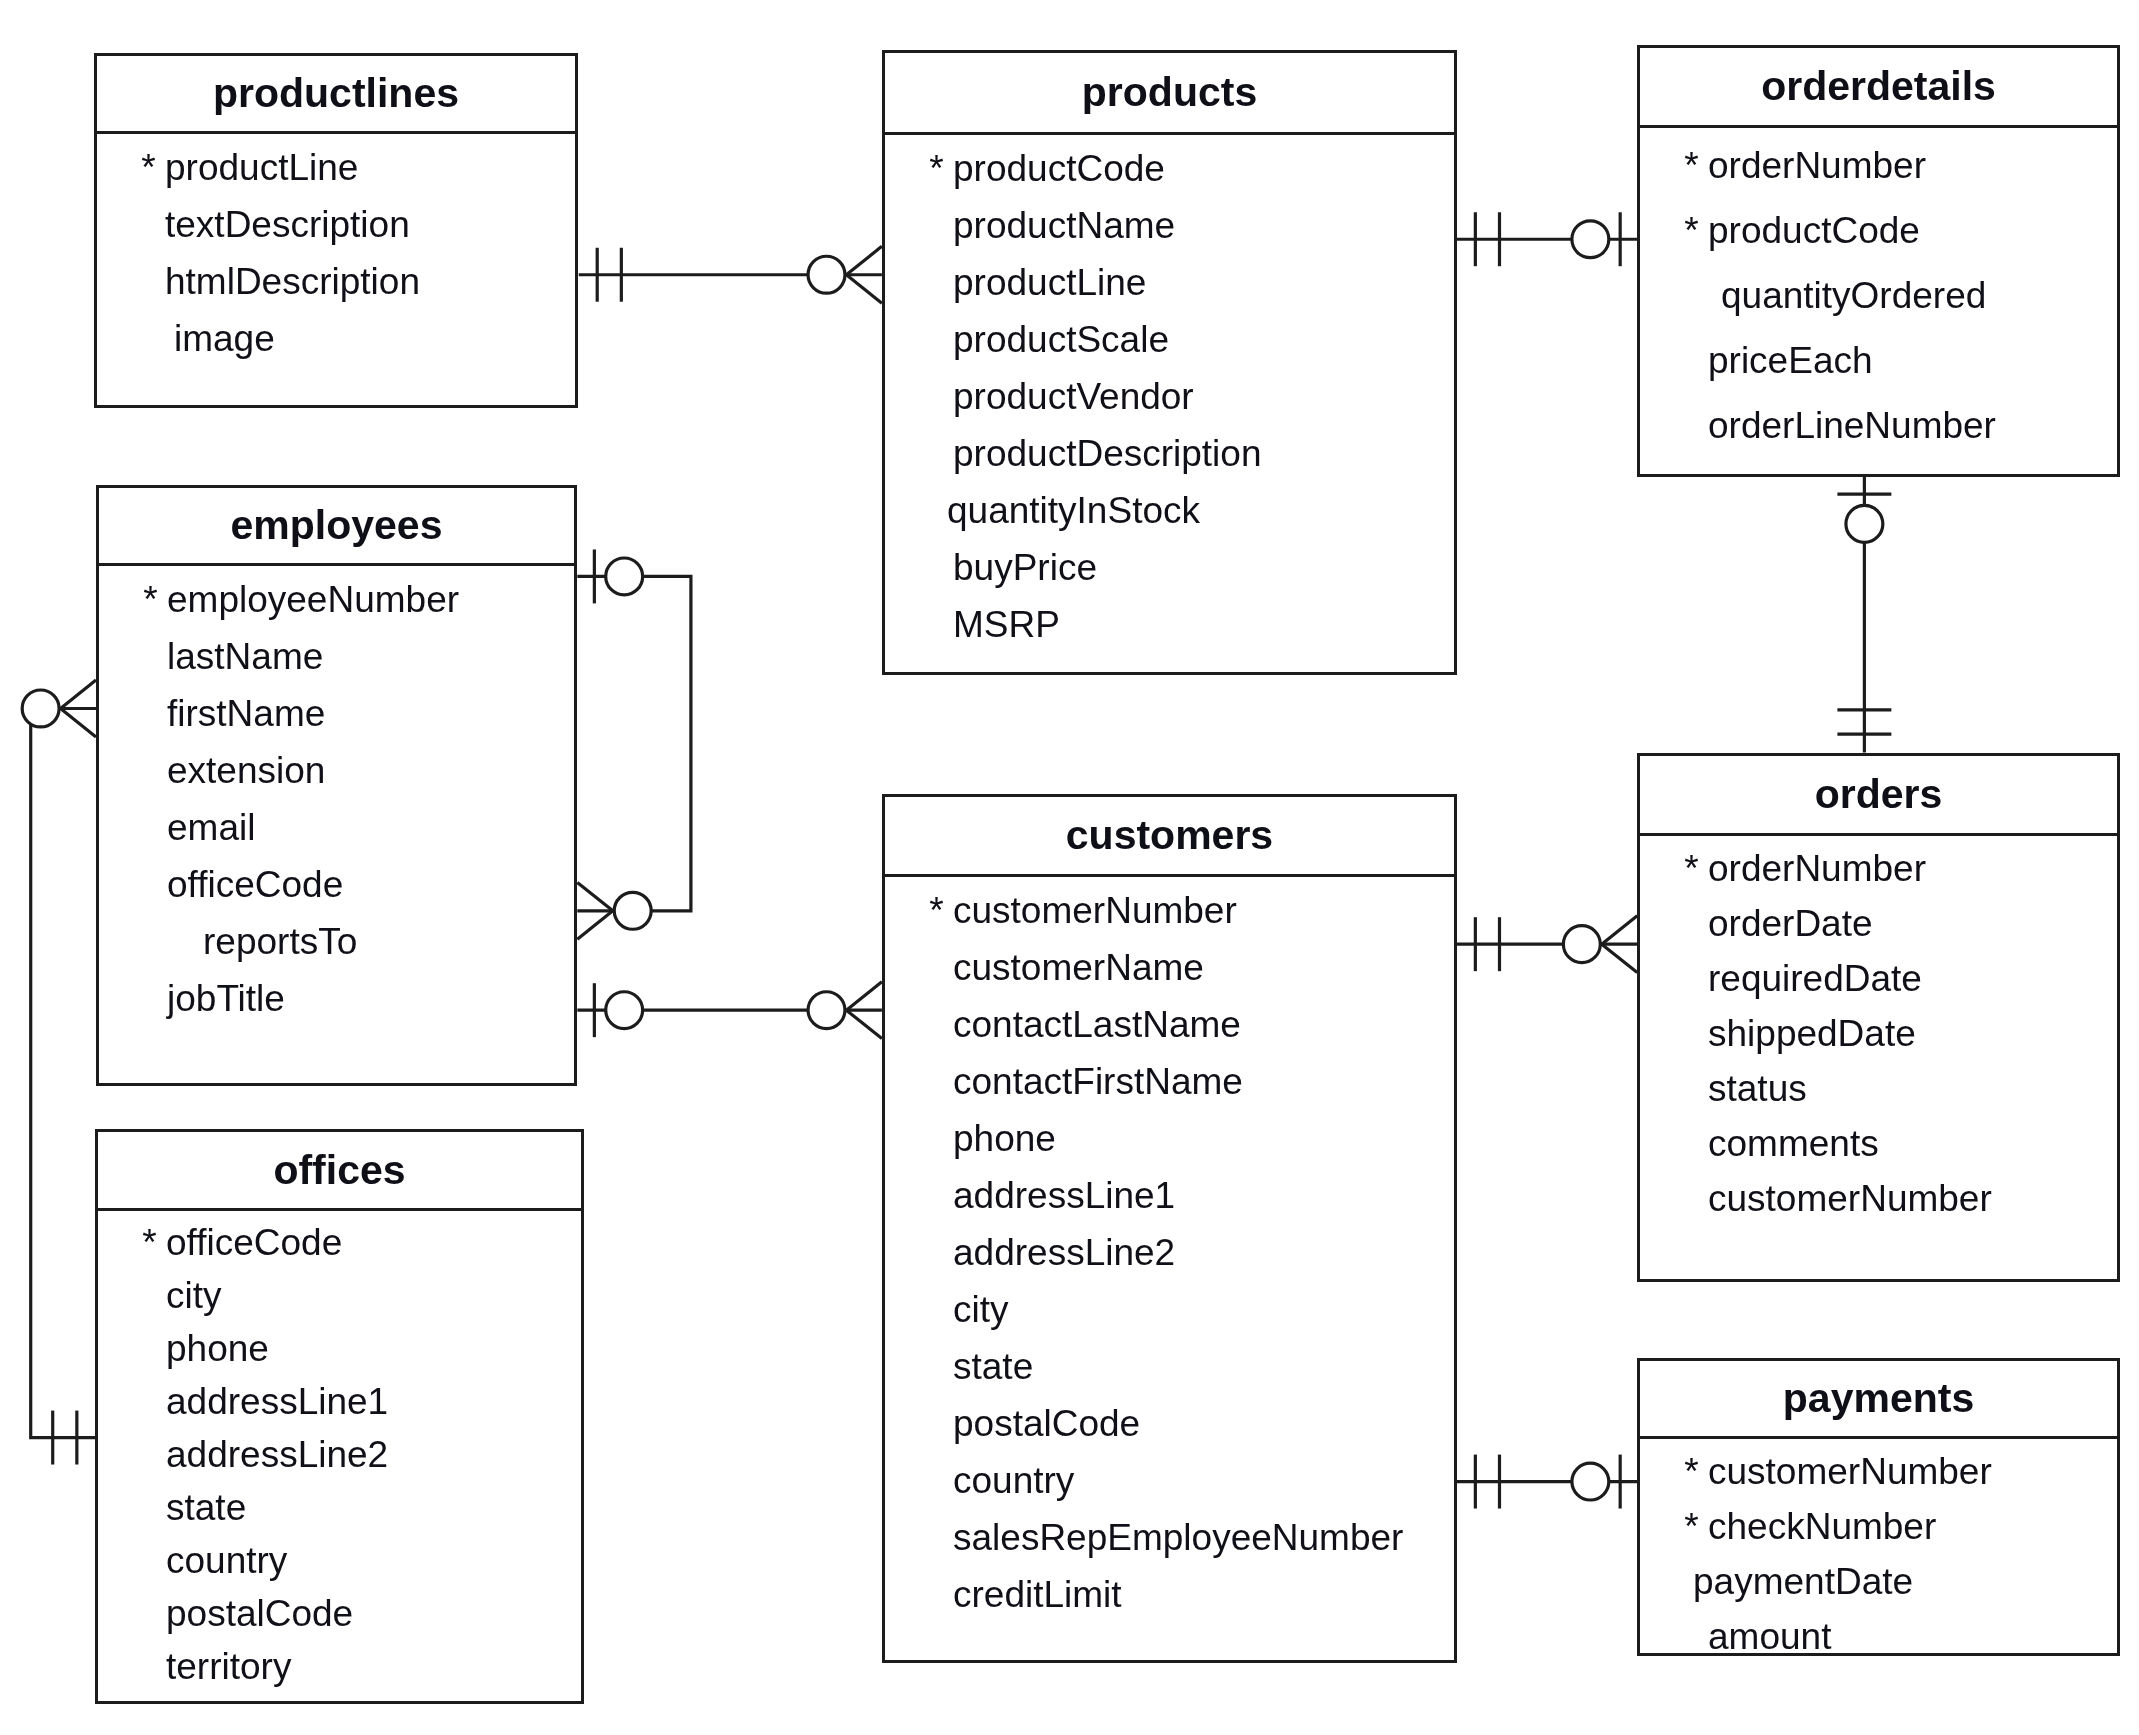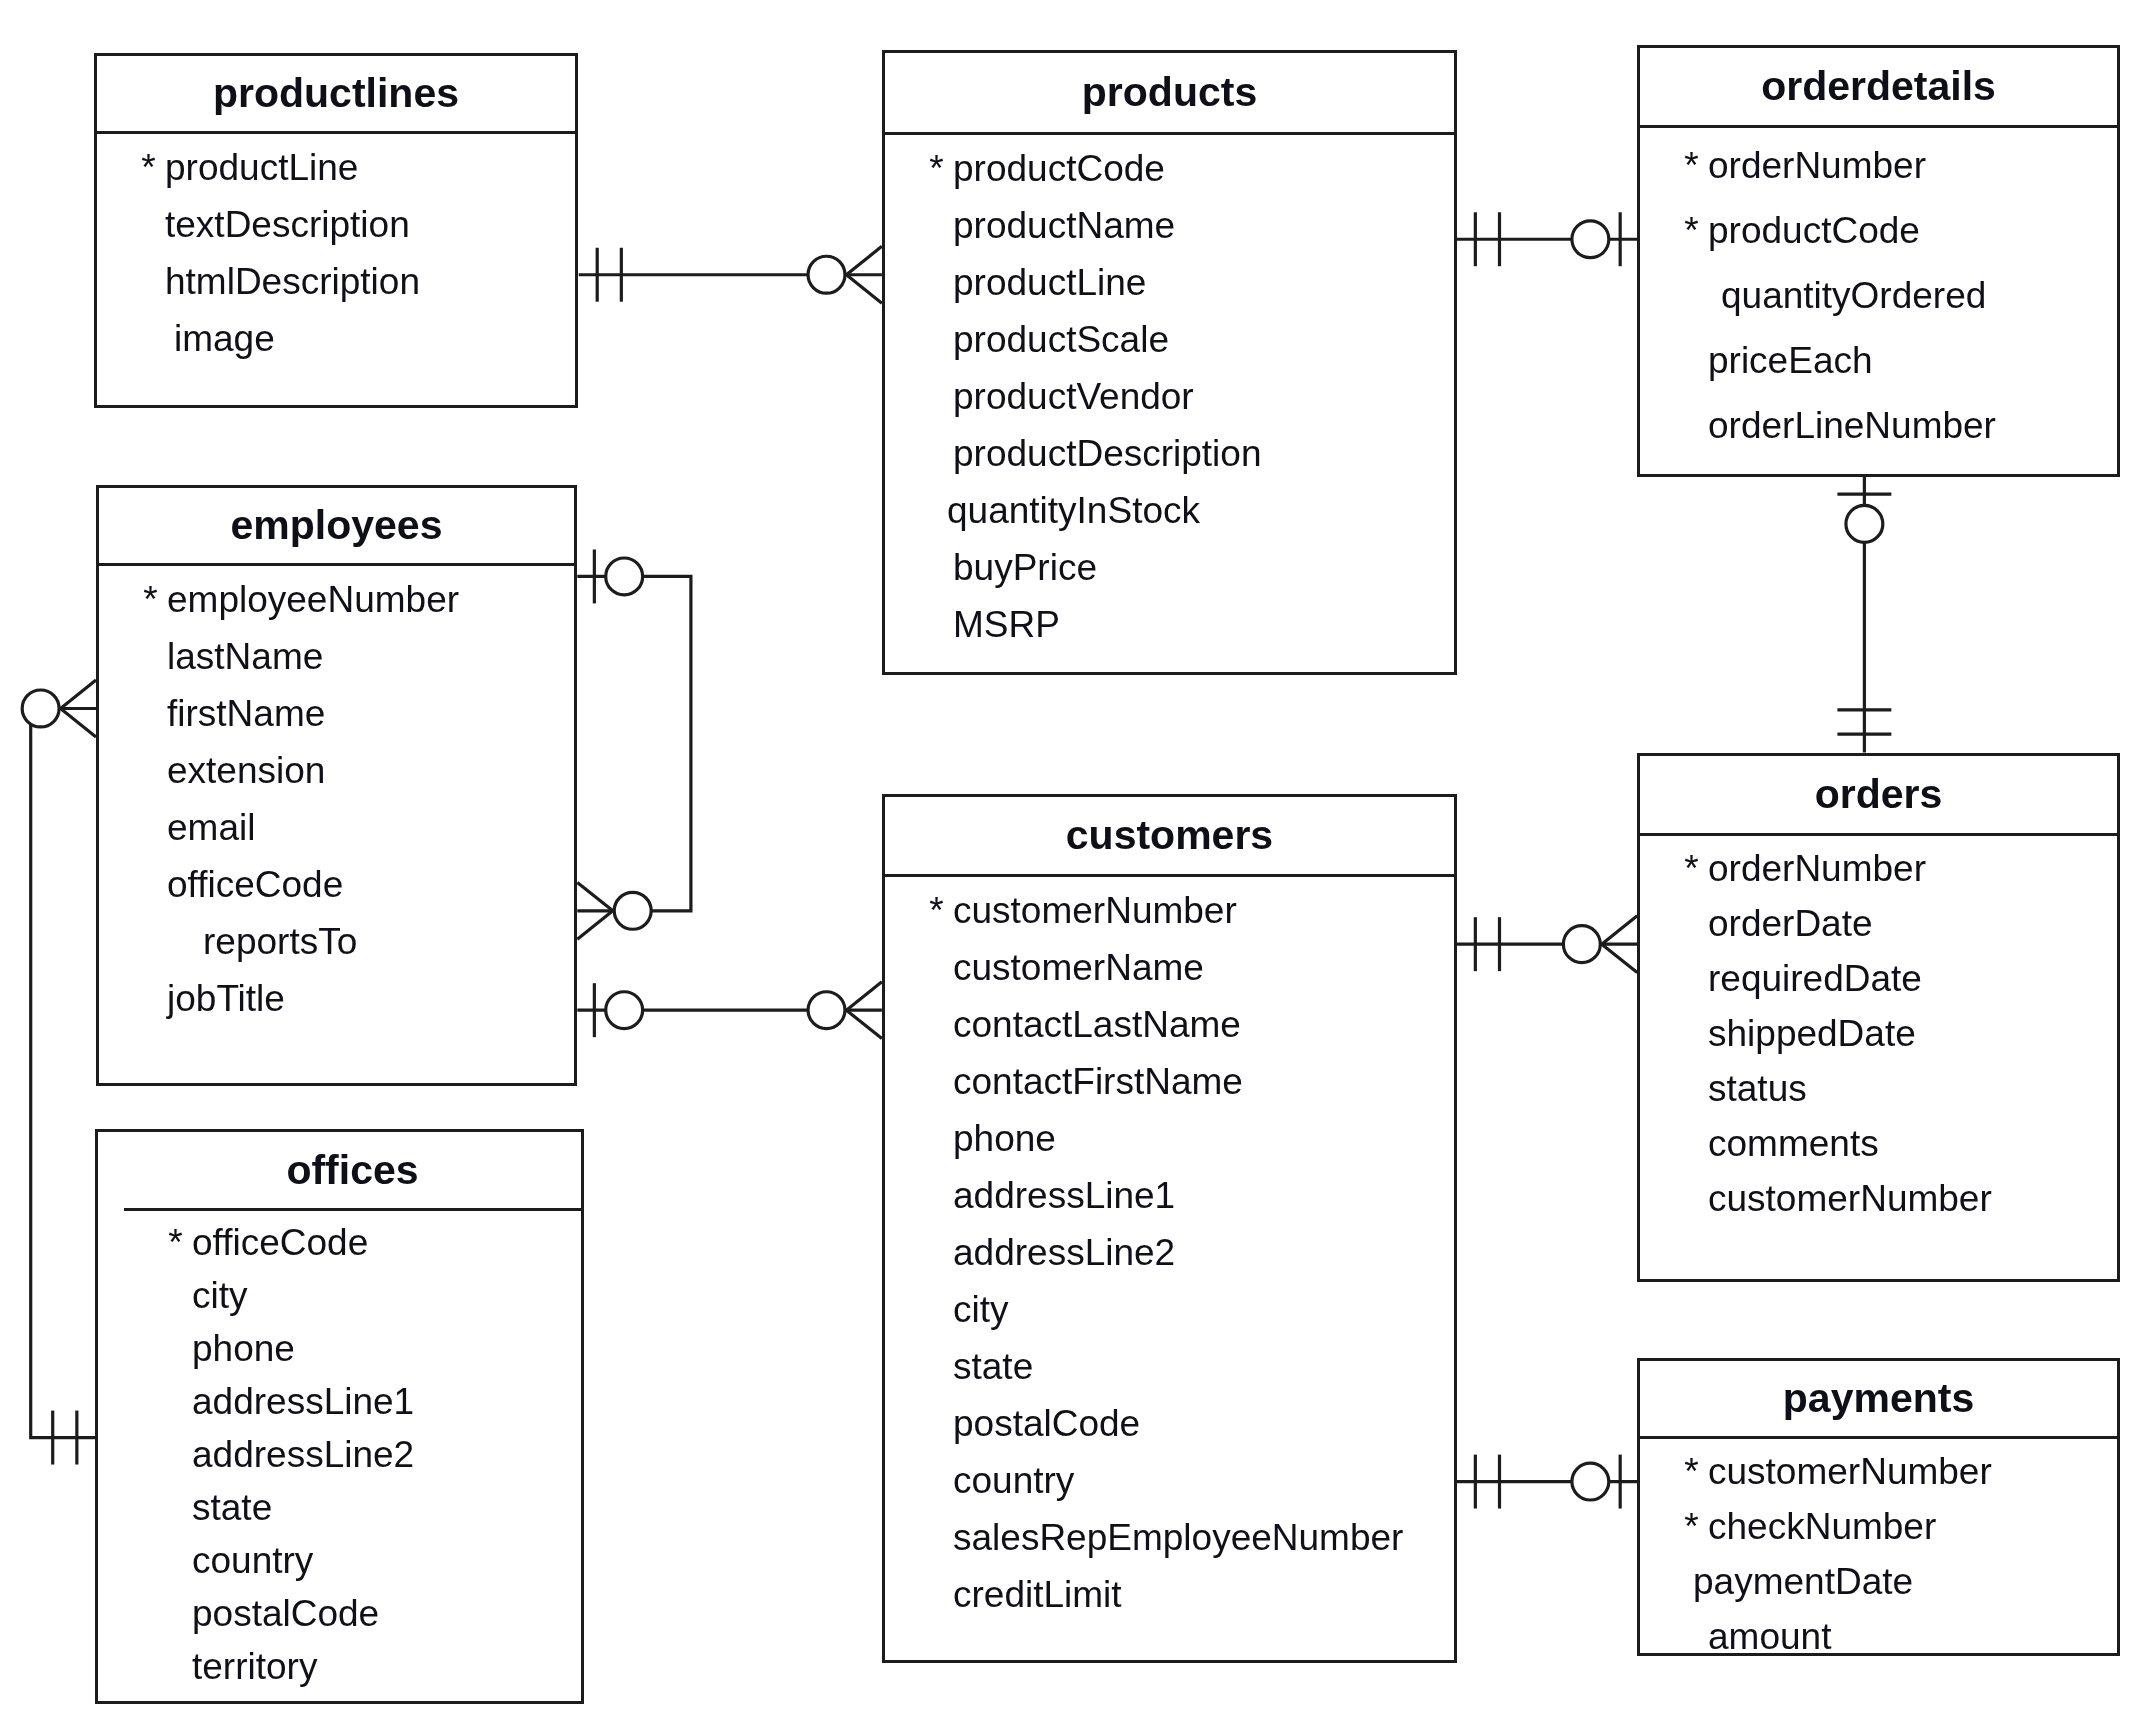--- a/index.html
+++ b/index.html
@@ -293,21 +293,21 @@
         <div class="trow" style="height: 55px;">
           <span class="pk"></span>
           <span class="fname">comments</span>
         </div>
         <div class="trow" style="height: 55px;">
           <span class="pk"></span>
           <span class="fname">customerNumber</span>
         </div>
       </div>
     </div>
-    <div class="tbox" style="left: 95px; top: 1129px; width: 489px; height: 575px; padding-left: 26px;">
+    <div class="tbox" style="left: 95px; top: 1129px; width: 489px; height: 575px;">
       <div class="ttitle" style="height: 79px;">offices</div>
       <div class="trows">
         <div class="trow" style="height: 53px;">
           <span class="pk">*</span>
           <span class="fname">officeCode</span>
         </div>
         <div class="trow" style="height: 53px;">
           <span class="pk"></span>
           <span class="fname">city</span>
         </div>

